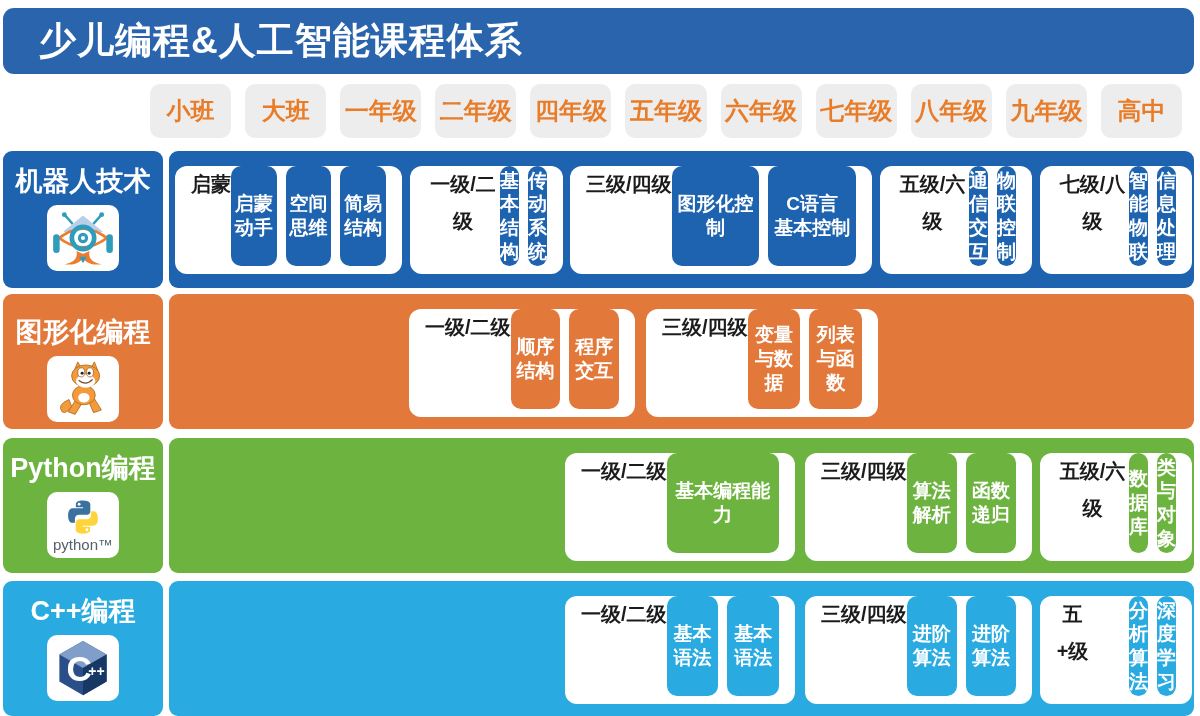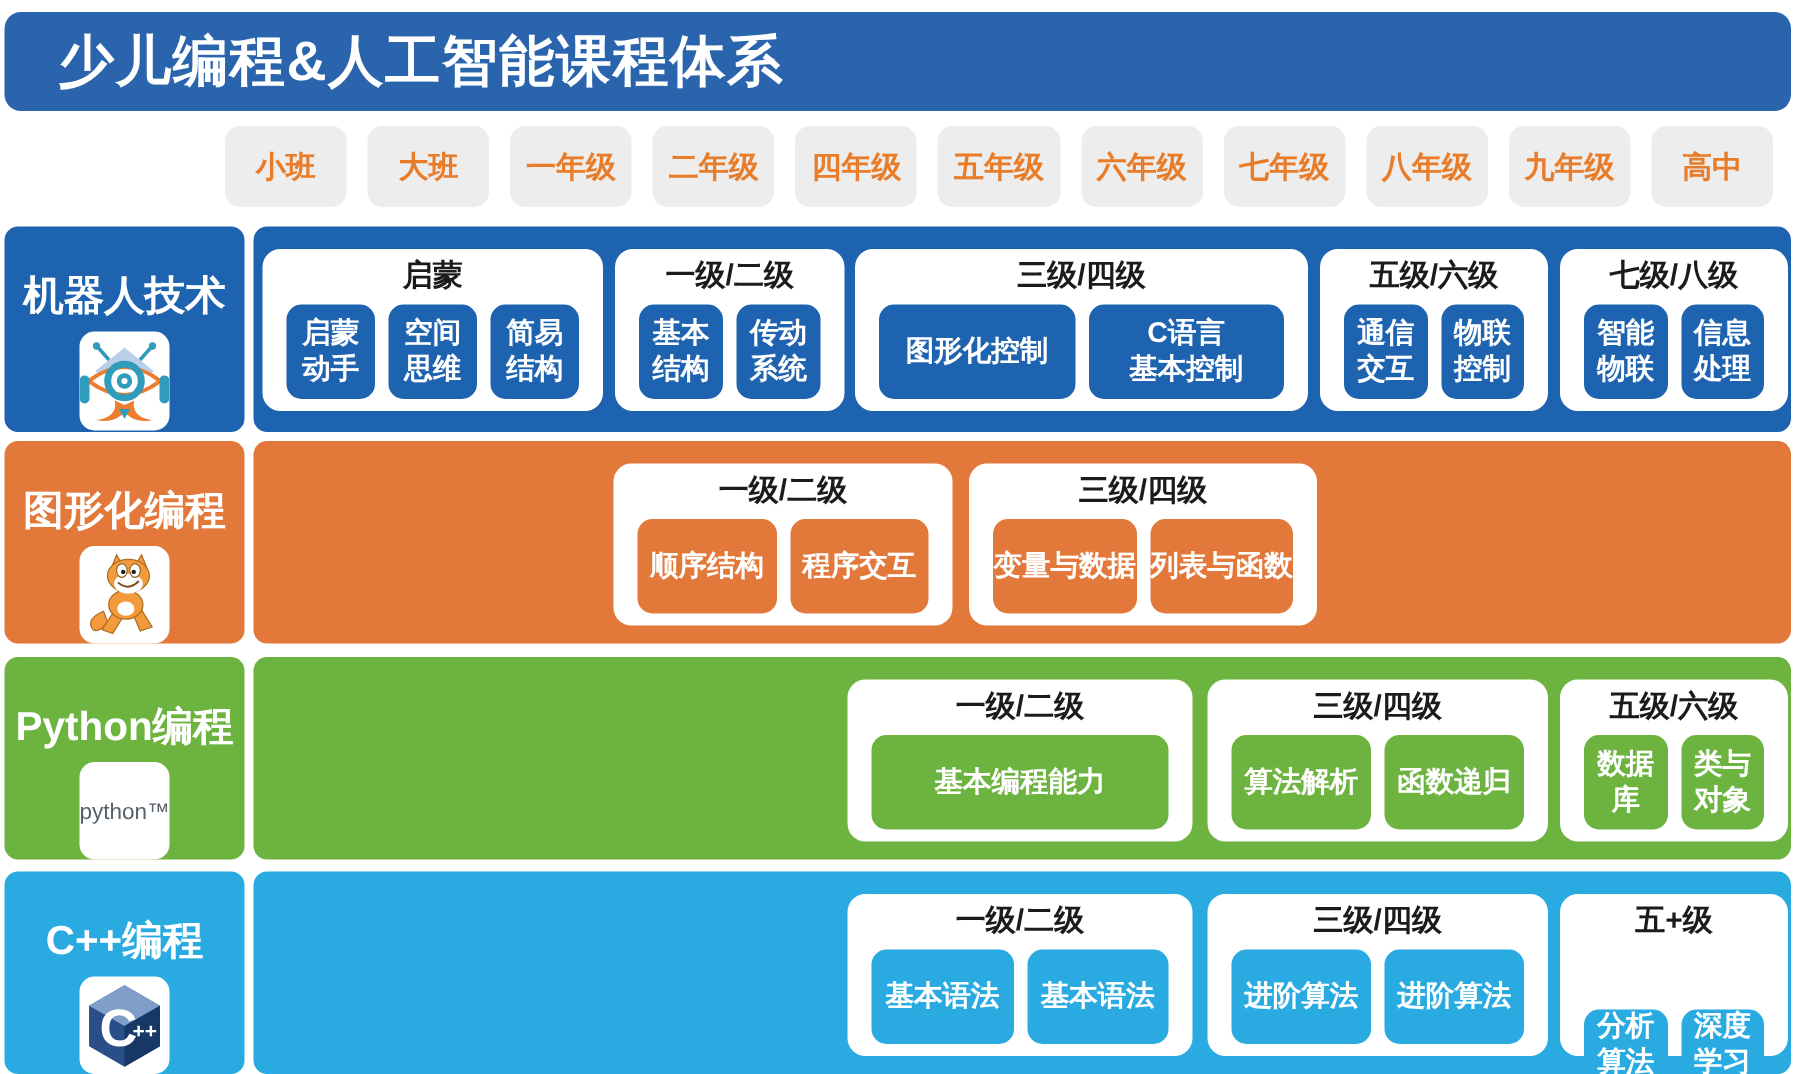--- a/index.html
+++ b/index.html
@@ -16,44 +16,44 @@
   .header h1{
     margin:0;color:#fff;font-size:37px;font-weight:bold;letter-spacing:1px;
   }
   
   .grades{
     position:absolute;left:150px;top:84px;width:1032px;height:54px;
     display:flex;gap:14px;
   }
   .grade{
     flex:1;background:var(--c-grade_bg);border-radius:10px;
-    color:var(--c-grade_text);font-size:20px;font-weight:bold;
+    color:var(--c-grade_text);font-size:24px;font-weight:bold;
     display:flex;align-items:center;justify-content:center;
   }
   
   .rowlabel{
     position:absolute;left:3px;width:160px;border-radius:9px;box-sizing:border-box;
-    display:flex;flex-direction:column;align-items:center;padding-top:31px;
+    display:flex;flex-direction:column;align-items:center;padding-top:15px;
   }
   .rowlabel .lbl{color:#fff;font-size:27px;font-weight:bold;line-height:30px;}
   .icon-tile{
-    width:60px;height:66px;background:#fff;border-radius:10px;margin-top:9px;
-    display:flex;align-items:center;justify-content:center;
+    width:72px;height:66px;background:#fff;border-radius:10px;margin-top:9px;
+    display:flex;flex-direction:column;align-items:center;justify-content:center;
   }
   .rowband{
     position:absolute;left:169px;width:1025px;border-radius:9px;
   }
   .r1{top:151px;height:137px;} .r2{top:294px;height:135px;}
   .r3{top:438px;height:135px;} .r4{top:581px;height:135px;}
   .bg-blue{background:var(--c-robot_blue);} .bg-orange{background:var(--c-orange);justify-content:center;}
   .bg-green{background:var(--c-green);}    .bg-cyan{background:var(--c-cyan);}
   
   .card{
     position:absolute;top:15px;height:108px;background:#fff;border-radius:12px;
-    box-sizing:border-box;padding:0 16px 8px;display:flex;flex-direction:column;
+    box-sizing:border-box;padding:0 16px 8px;display:flex;flex-direction:row;
   }
   .card-title{
     height:37px;line-height:37px;text-align:center;
     font-size:20px;font-weight:bold;color:var(--c-card_title);
   }
   .chips{flex:1;display:flex;gap:9px;}
   .chip{
     flex:1;border-radius:10px;color:#fff;font-weight:bold;font-size:19px;
     line-height:1.25;display:flex;align-items:center;justify-content:center;
     text-align:center;white-space:pre-line;

